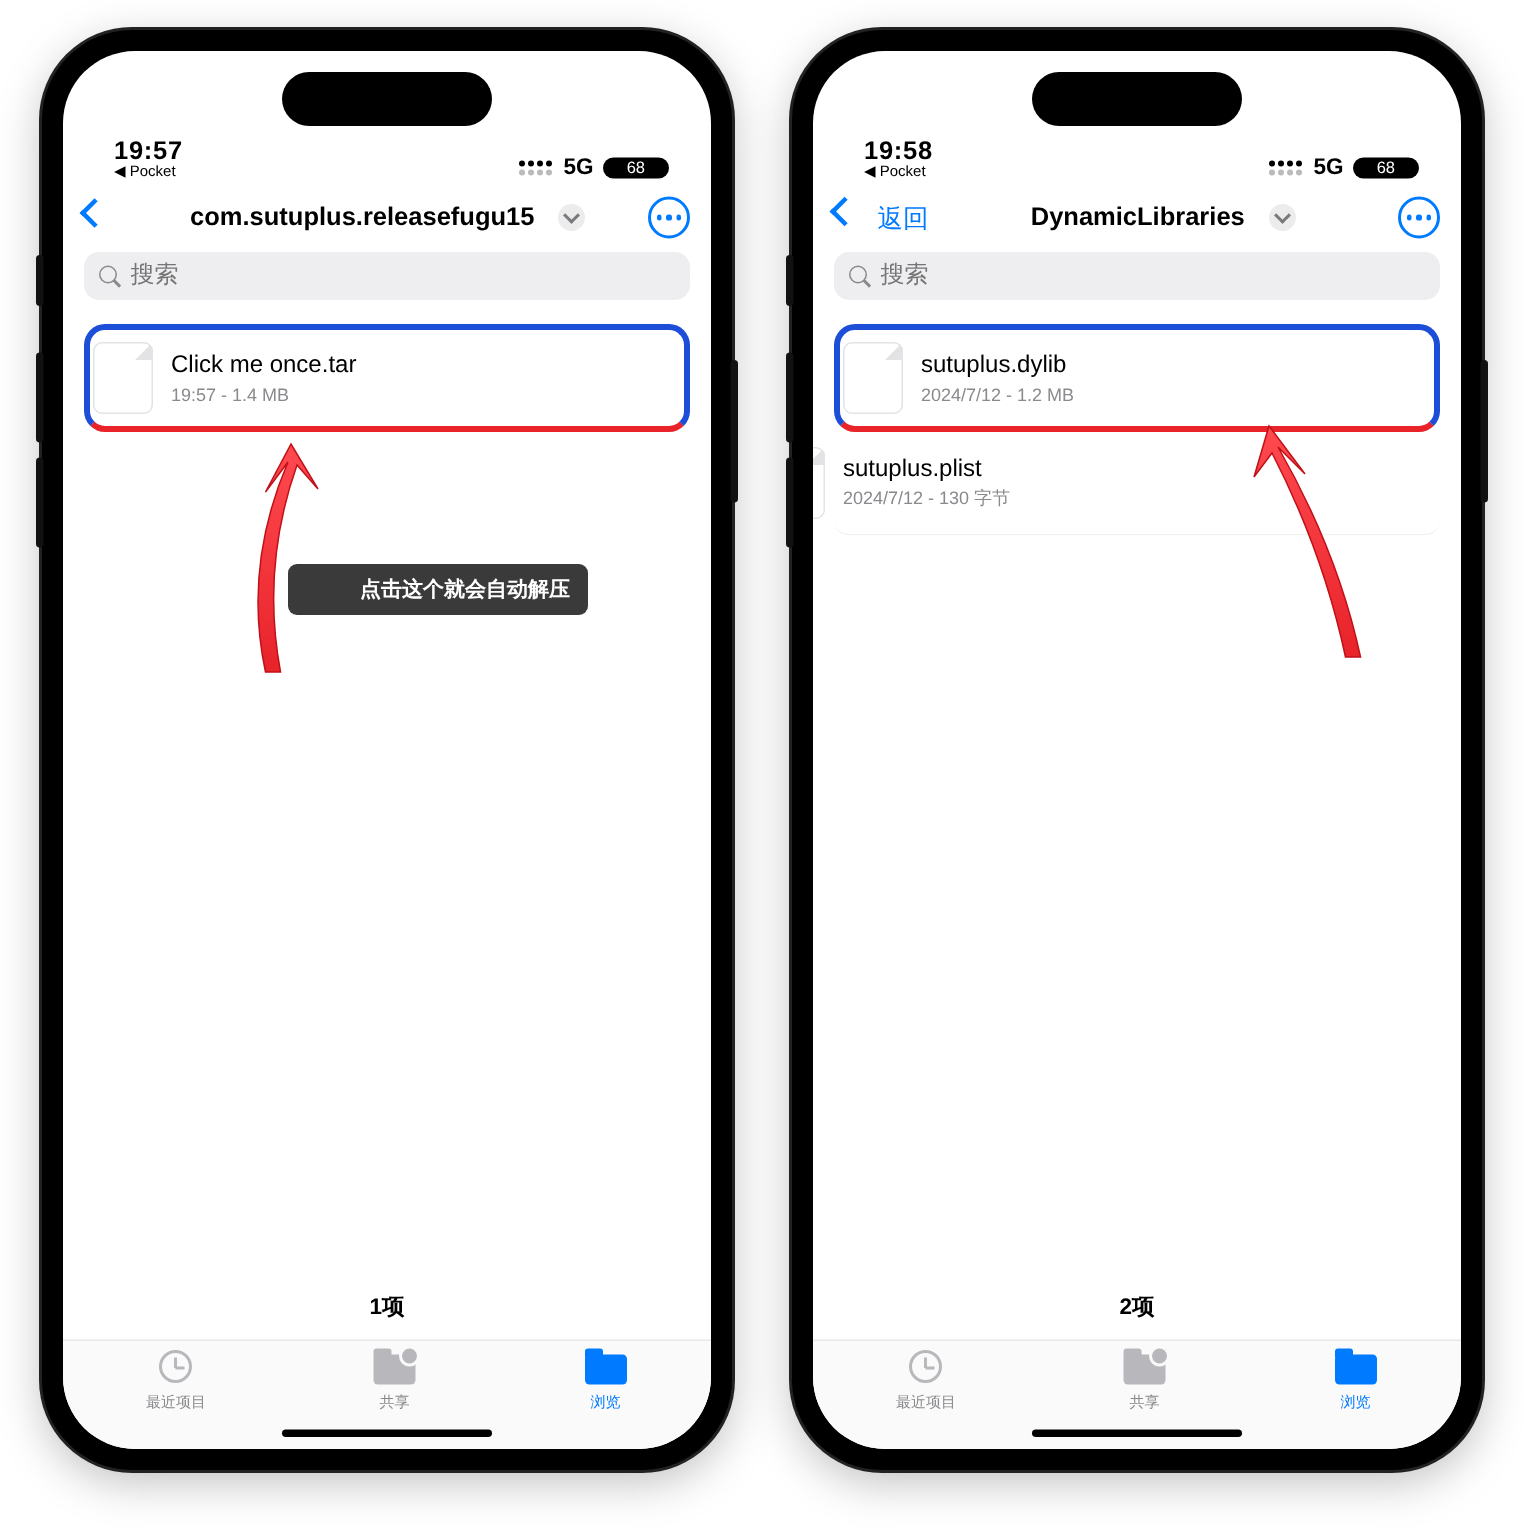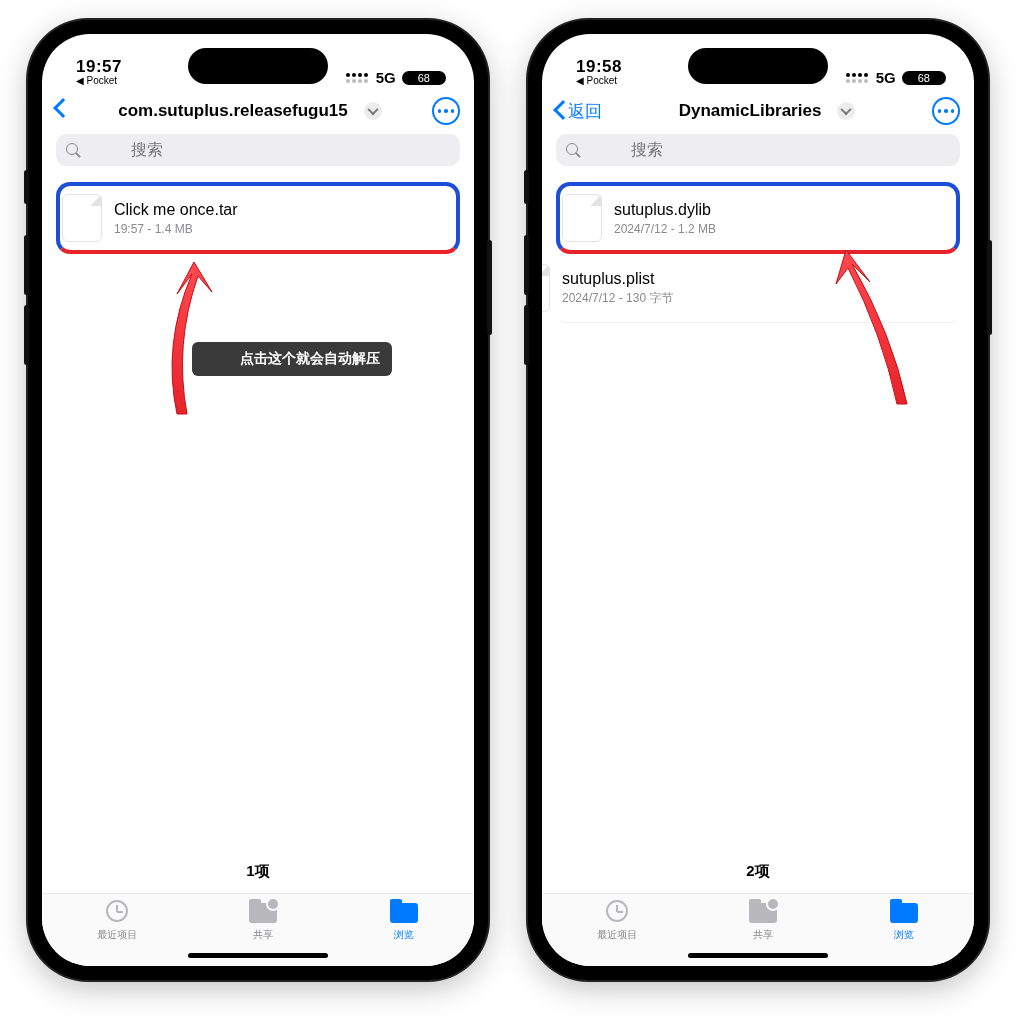--- a/index.html
+++ b/index.html
@@ -51,37 +51,38 @@
     z-index: 50;
   }
   .status-bar {
     height: 58px;
     display: flex;
     justify-content: space-between;
     align-items: flex-end;
     padding: 0 28px 6px 34px;
     font-weight: 600;
     position: relative;
+    margin-top: 34px;
   }
   .status-left { display:flex; flex-direction:column; line-height:1.05; }
   .time { font-size: 17px; font-weight:700; letter-spacing:0.5px; }
   .back-app { font-size: 10px; font-weight:400; color:#000; }
   .status-right { display:flex; align-items:center; gap:6px; font-size:15px; font-weight:700; }
   .sig-dots { display:grid; grid-template-columns:repeat(4, 4px); gap:2px; margin-right:2px;}
   .sig-dots span { width:4px; height:4px; background:#000; border-radius:50%; }
   .batt {
     background:#000; color:#fff; font-size:11px; font-weight:400;
     padding:1px 16px; border-radius:7px; min-width:26px; text-align:left;
   }
   .nav-bar {
     display:flex; align-items:center; justify-content:space-between;
     padding: 4px 14px 6px 10px;
     min-height: 40px;
   }
-  .nav-back { display:flex; align-items:flex-end; gap:2px; color:#007aff; font-size:17px; cursor:pointer;}
+  .nav-back { display:flex; align-items:flex-start; gap:19px; color:#007aff; font-size:17px; cursor:pointer;}
   .chev-left { width:14px; height:20px; }
   .chev-left::before {
     content:""; display:block; width:11px; height:11px;
     border-left:3px solid #007aff; border-bottom:3px solid #007aff;
     transform: rotate(45deg); margin-left:4px;
   }
   .nav-title-wrap { display:flex; align-items:center; gap:16px; }
   .nav-title { font-size:17px; font-weight:700; color:#000; }
   .title-chev {
     width:18px; height:18px; border-radius:50%; background:#ececec;
@@ -104,21 +105,21 @@
   }
   .search-icon { width:15px; height:15px; position:relative; }
   .search-icon::before{
     content:""; position:absolute; width:10px; height:10px; border:1.8px solid #8a8a8e;
     border-radius:50%; left:0; top:0;
   }
   .search-icon::after{
     content:""; position:absolute; width:6px; height:1.8px; background:#8a8a8e;
     transform:rotate(45deg); left:9px; top:11px;
   }
-  .search-input { border:none; background:transparent; font-size:16px; color:#404040; outline:none; flex:1;margin-left:44px;}
+  .search-input { border:none; background:transparent; font-size:16px; color:#404040; outline:none; flex:1;}
   .file-list { flex:1; padding: 8px 14px; position:relative; }
   .file-row {
     display:flex; align-items:center; gap:12px;
     padding:10px 6px 10px 2px;
     border-radius:10px; position:relative;
     border-bottom:1px solid #f0f0f0;
   }
   .file-row.highlight {
     border:4px solid #1d4ed8; border-radius:14px; padding:8px 6px 8px 2px;
     border-bottom:4px solid #e8232a;

